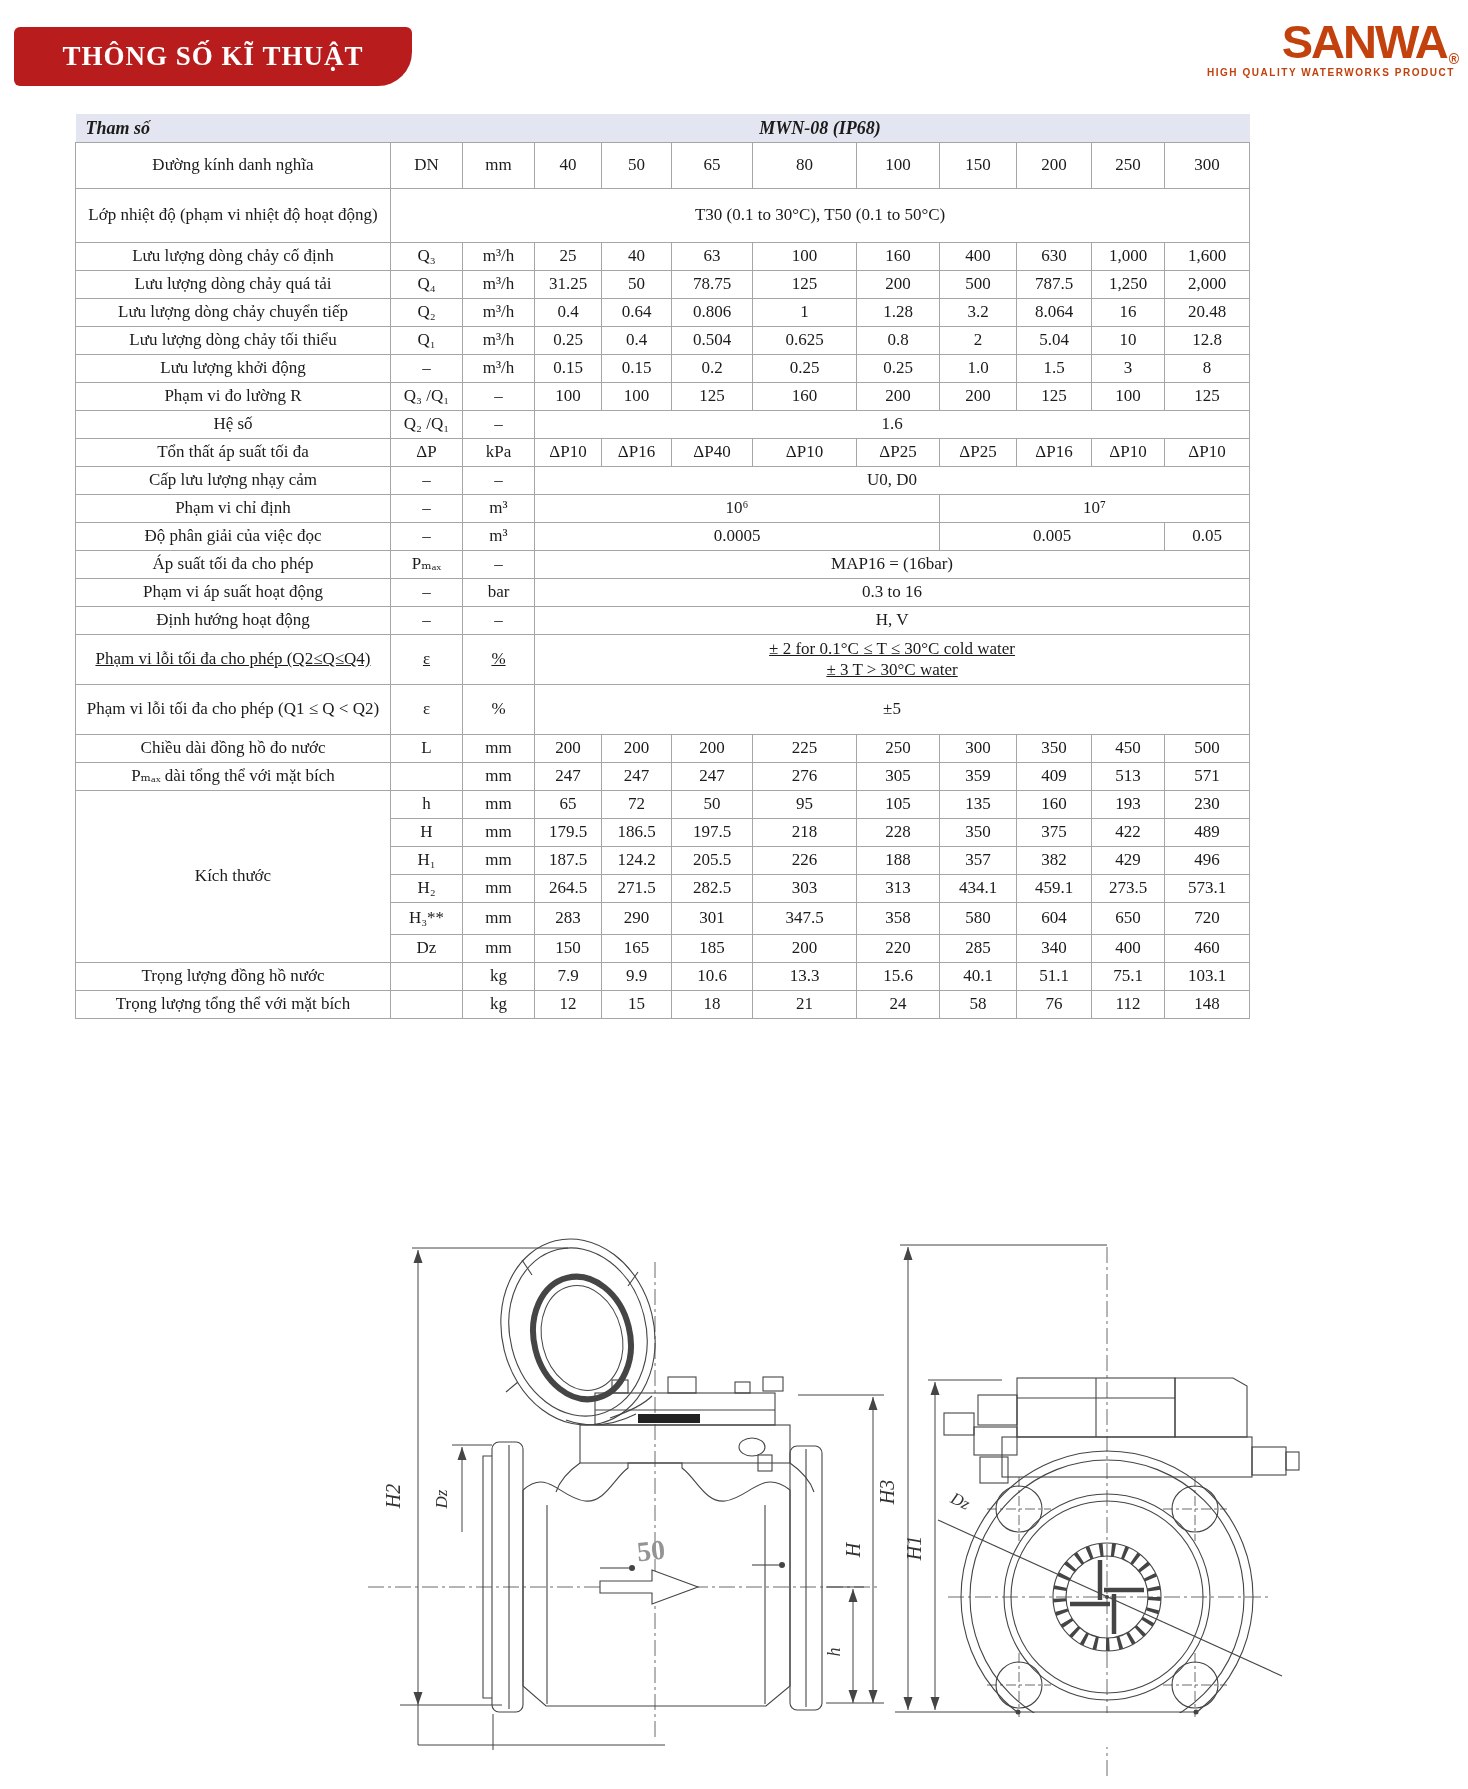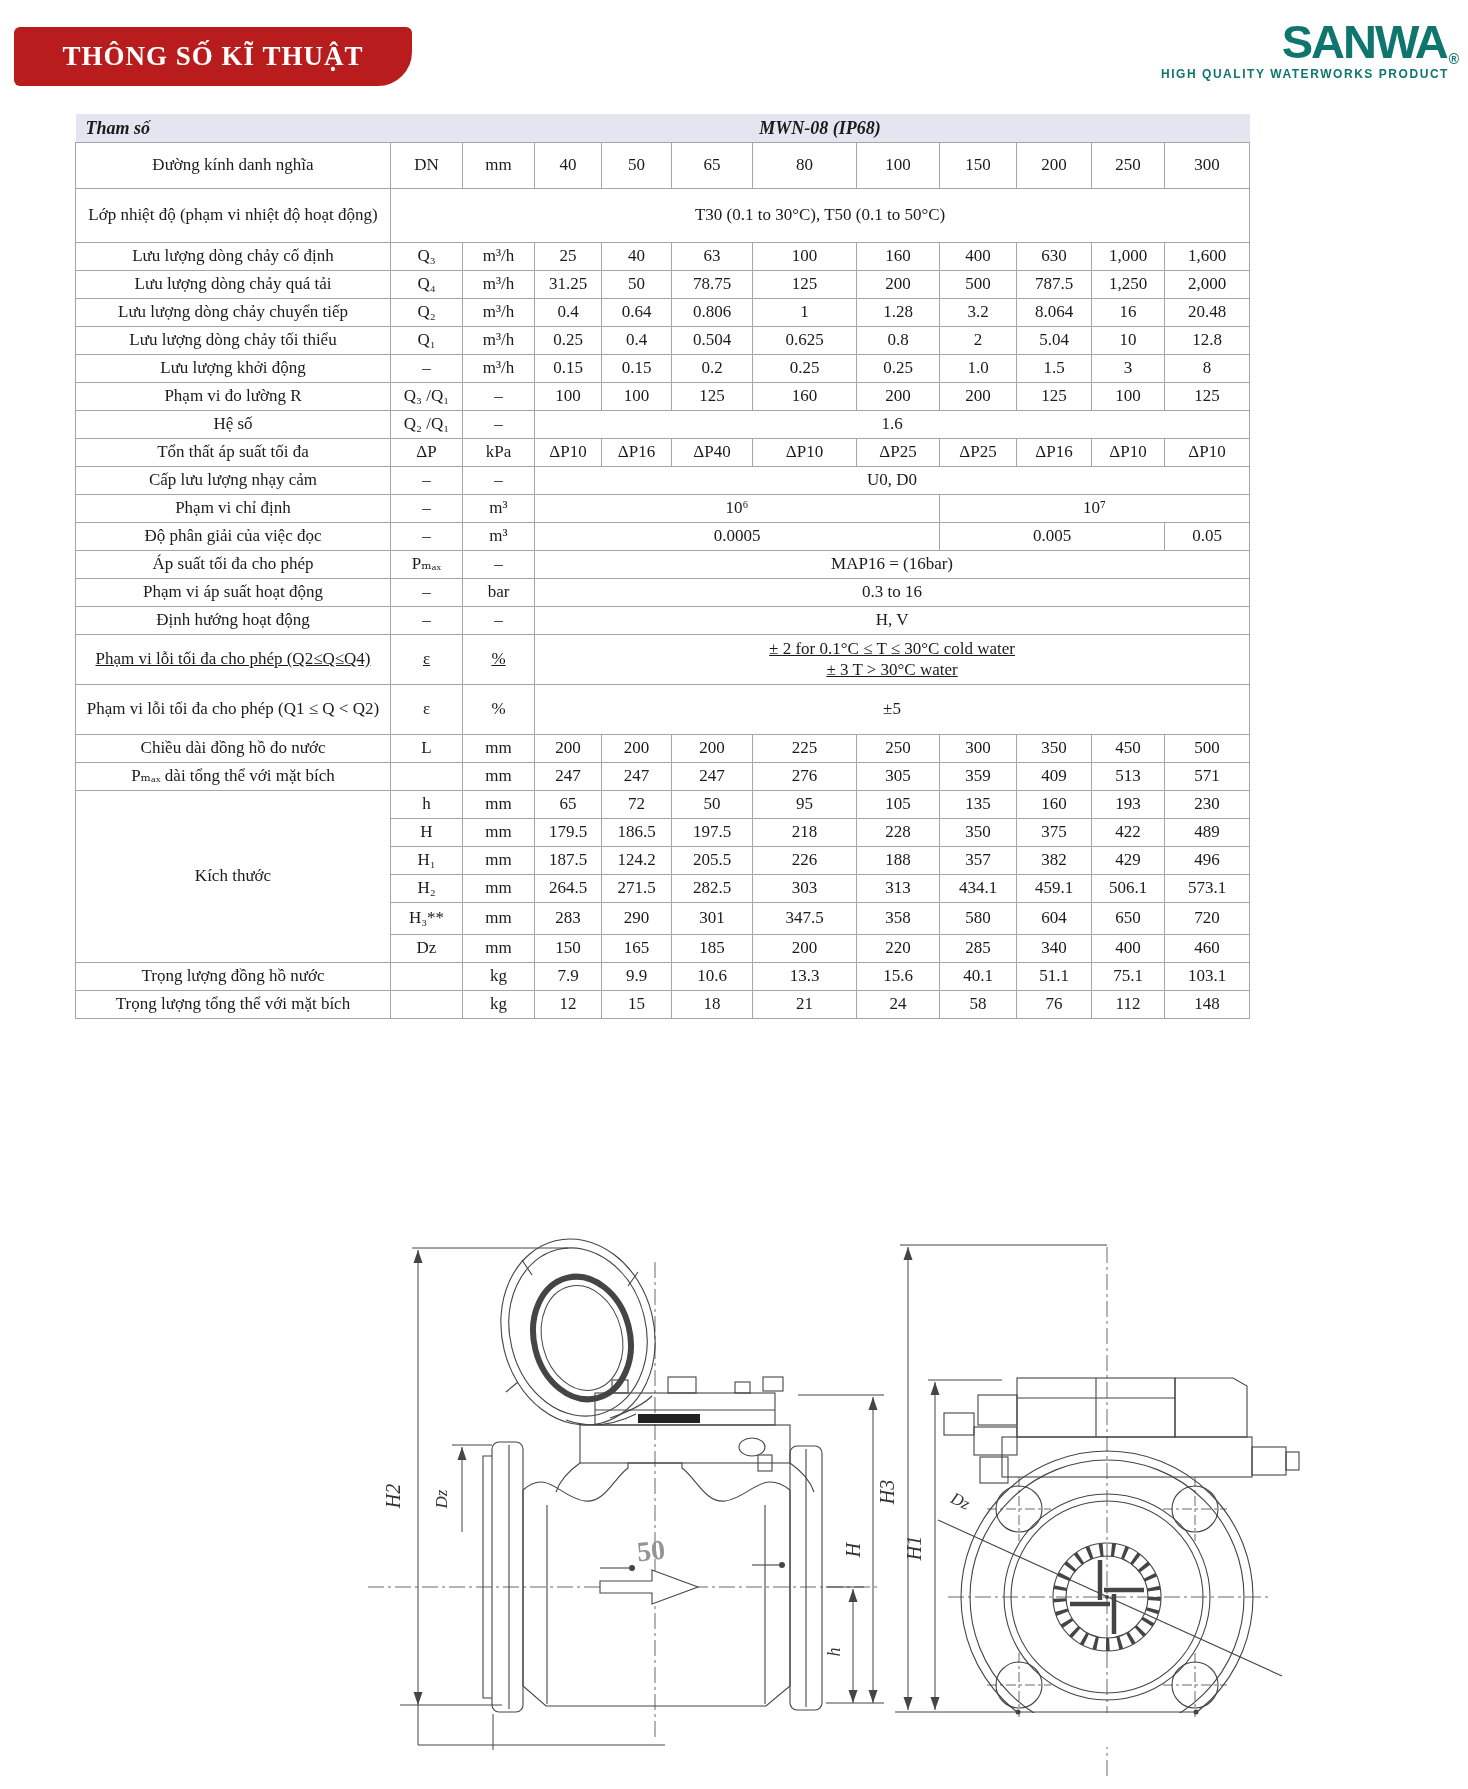--- a/index.html
+++ b/index.html
@@ -13,28 +13,28 @@
     position:absolute;left:14px;top:27px;width:398px;height:59px;
     background:#b91c1c;border-radius:6px 6px 34px 6px;
     display:flex;align-items:center;justify-content:center;
   }
   .title-box .t{
     color:#ffffff;font-weight:bold;font-size:27px;letter-spacing:1px;
     font-family:"Liberation Serif","DejaVu Serif",serif;
   }
   .logo{
     position:absolute;left:1065px;top:18px;width:392px;text-align:right;
-    color:#0f766e;font-family:"Liberation Sans","DejaVu Sans",sans-serif;
+    color:#c2410c;font-family:"Liberation Sans","DejaVu Sans",sans-serif;
   }
   .logo .brand{
     font-size:47px;font-weight:800;letter-spacing:-2px;line-height:48px;
   }
   .logo .reg{font-size:14px;font-weight:bold;vertical-align:baseline;position:relative;top:6px;left:2px;letter-spacing:0;}
   .logo .tagline{
-    font-size:12px;font-weight:bold;letter-spacing:1.55px;margin-top:1px;margin-right:8px;
+    font-size:10px;font-weight:bold;letter-spacing:1.55px;margin-top:1px;margin-right:2px;
   }
   
   .spec-wrap{position:absolute;left:75px;top:114px;width:1174px;}
   table.spec{border-collapse:collapse;table-layout:fixed;width:1174px;}
   table.spec td{
     border:1px solid #a6a6a6;
     font-size:17px;text-align:center;vertical-align:middle;
     padding:2px 4px;white-space:pre-line;line-height:1.25;
   }
   table.spec tr{height:28px;}
@@ -329,21 +329,21 @@
         <tr>
           <td class="c-sym">H₂</td>
           <td class="c-unit">mm</td>
           <td class="c-val">264.5</td>
           <td class="c-val">271.5</td>
           <td class="c-val">282.5</td>
           <td class="c-val">303</td>
           <td class="c-val">313</td>
           <td class="c-val">434.1</td>
           <td class="c-val">459.1</td>
-          <td class="c-val">506.1</td>
+          <td class="c-val">273.5</td>
           <td class="c-val last">573.1</td>
         </tr>
         <tr style="height: 32px;">
           <td class="c-sym">H₃**</td>
           <td class="c-unit">mm</td>
           <td class="c-val">283</td>
           <td class="c-val">290</td>
           <td class="c-val">301</td>
           <td class="c-val">347.5</td>
           <td class="c-val">358</td>

